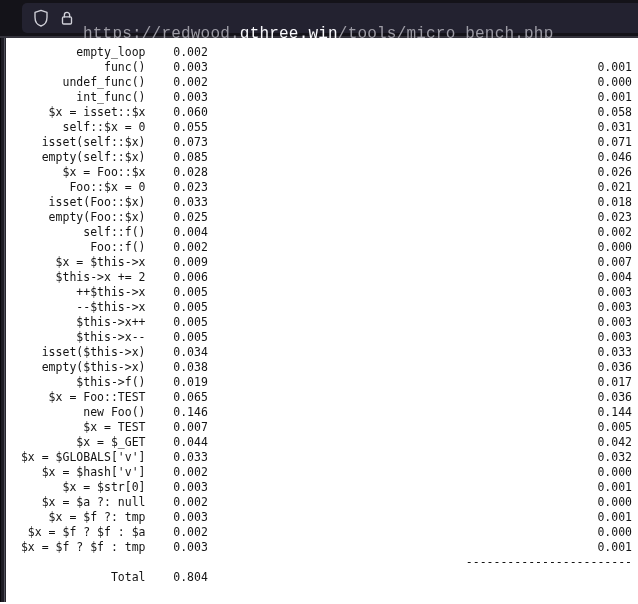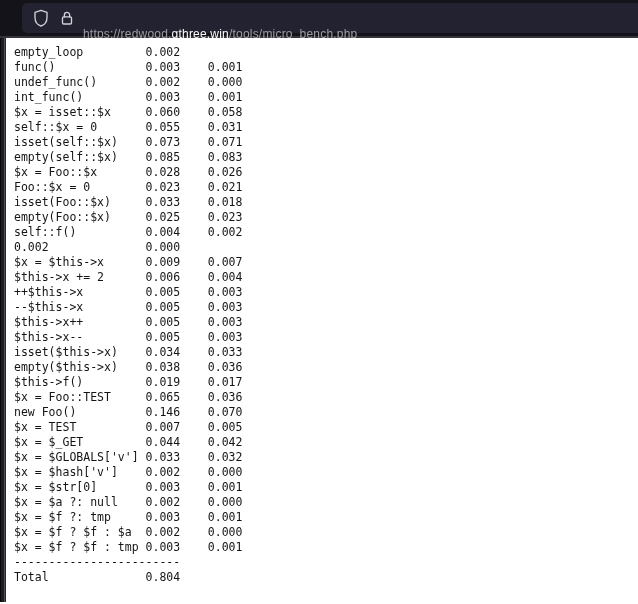--- a/index.html
+++ b/index.html
@@ -29,22 +29,22 @@
   .urlbar .icon {
     display: inline-flex;
     align-items: center;
     justify-content: center;
     flex: 0 0 auto;
   }
   .icon-shield { margin-left: 9px; width: 20px; height: 20px; }
   .icon-lock   { margin-left: 7px; width: 18px; height: 18px; }
   .url-text {
     margin-left: 7px;
-    font-family: Liberation Sans, sans-serif;
-    font-size: 12px;
+    font-family: Liberation Mono, monospace;
+    font-size: 16px;
     letter-spacing: 0.2px;
     color: #9c9ba4;
     white-space: nowrap;
     margin-top: 32px;
   }
   .url-text .domain { color: #fbfbfe; }
 
   
   .page {
     position: relative;
@@ -59,20 +59,21 @@
       #08080b 0px, #08080b 1px,
       #1d1c24 1px, #1d1c24 4px,
       #52525c 4px, #52525c 5px,
       #26252d 5px, #26252d 6px);
   }
   .bench {
     padding: 7px 6px 0 14px;
     font-size: 11.5px;
     line-height: 15px;
     color: #141414;
+    text-align: right;
   }
   .row {
     display: grid;
     grid-template-columns: 19ch 9ch auto;
     white-space: pre;
     height: 15px;
   }
   .sep {
     display: block;
     white-space: pre;
@@ -103,38 +104,38 @@
   <div class="left-strip"></div>
   <div class="bench">
     <div id="bench-rows">
         <div class="row"><span>empty_loop</span><span>0.002</span><span></span></div>
         <div class="row"><span>func()</span><span>0.003</span><span>0.001</span></div>
         <div class="row"><span>undef_func()</span><span>0.002</span><span>0.000</span></div>
         <div class="row"><span>int_func()</span><span>0.003</span><span>0.001</span></div>
         <div class="row"><span>$x = isset::$x</span><span>0.060</span><span>0.058</span></div>
         <div class="row"><span>self::$x = 0</span><span>0.055</span><span>0.031</span></div>
         <div class="row"><span>isset(self::$x)</span><span>0.073</span><span>0.071</span></div>
-        <div class="row"><span>empty(self::$x)</span><span>0.085</span><span>0.083</span></div>
+        <div class="row"><span>empty(self::$x)</span><span>0.085</span><span>0.046</span></div>
         <div class="row"><span>$x = Foo::$x</span><span>0.028</span><span>0.026</span></div>
         <div class="row"><span>Foo::$x = 0</span><span>0.023</span><span>0.021</span></div>
         <div class="row"><span>isset(Foo::$x)</span><span>0.033</span><span>0.018</span></div>
         <div class="row"><span>empty(Foo::$x)</span><span>0.025</span><span>0.023</span></div>
         <div class="row"><span>self::f()</span><span>0.004</span><span>0.002</span></div>
-        <div class="row"><span>0.002</span><span>0.000</span></div>
+        <div class="row"><span>Foo::f()</span><span>0.002</span><span>0.000</span></div>
         <div class="row"><span>$x = $this-&gt;x</span><span>0.009</span><span>0.007</span></div>
         <div class="row"><span>$this-&gt;x += 2</span><span>0.006</span><span>0.004</span></div>
         <div class="row"><span>++$this-&gt;x</span><span>0.005</span><span>0.003</span></div>
         <div class="row"><span>--$this-&gt;x</span><span>0.005</span><span>0.003</span></div>
         <div class="row"><span>$this-&gt;x++</span><span>0.005</span><span>0.003</span></div>
         <div class="row"><span>$this-&gt;x--</span><span>0.005</span><span>0.003</span></div>
         <div class="row"><span>isset($this-&gt;x)</span><span>0.034</span><span>0.033</span></div>
         <div class="row"><span>empty($this-&gt;x)</span><span>0.038</span><span>0.036</span></div>
         <div class="row"><span>$this-&gt;f()</span><span>0.019</span><span>0.017</span></div>
         <div class="row"><span>$x = Foo::TEST</span><span>0.065</span><span>0.036</span></div>
-        <div class="row"><span>new Foo()</span><span>0.146</span><span>0.070</span></div>
+        <div class="row"><span>new Foo()</span><span>0.146</span><span>0.144</span></div>
         <div class="row"><span>$x = TEST</span><span>0.007</span><span>0.005</span></div>
         <div class="row"><span>$x = $_GET</span><span>0.044</span><span>0.042</span></div>
         <div class="row"><span>$x = $GLOBALS['v']</span><span>0.033</span><span>0.032</span></div>
         <div class="row"><span>$x = $hash['v']</span><span>0.002</span><span>0.000</span></div>
         <div class="row"><span>$x = $str[0]</span><span>0.003</span><span>0.001</span></div>
         <div class="row"><span>$x = $a ?: null</span><span>0.002</span><span>0.000</span></div>
         <div class="row"><span>$x = $f ?: tmp</span><span>0.003</span><span>0.001</span></div>
         <div class="row"><span>$x = $f ? $f : $a</span><span>0.002</span><span>0.000</span></div>
         <div class="row"><span>$x = $f ? $f : tmp</span><span>0.003</span><span>0.001</span></div>
       </div>

